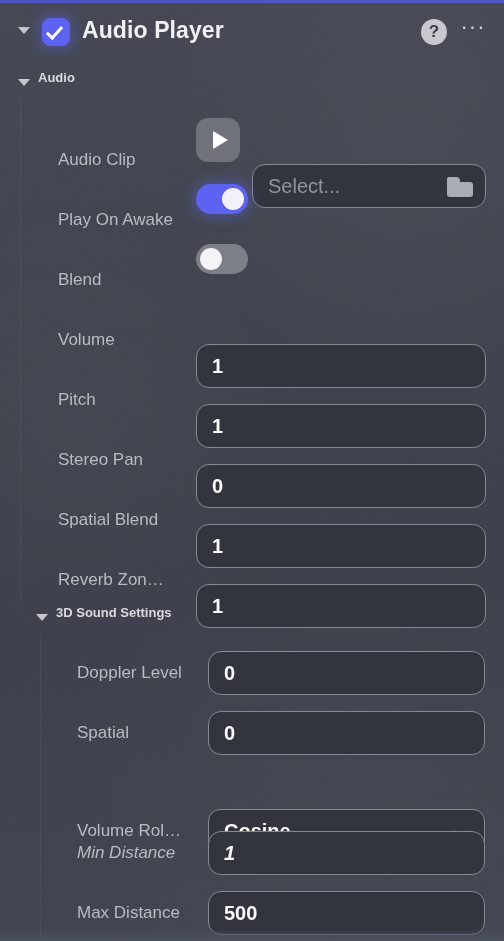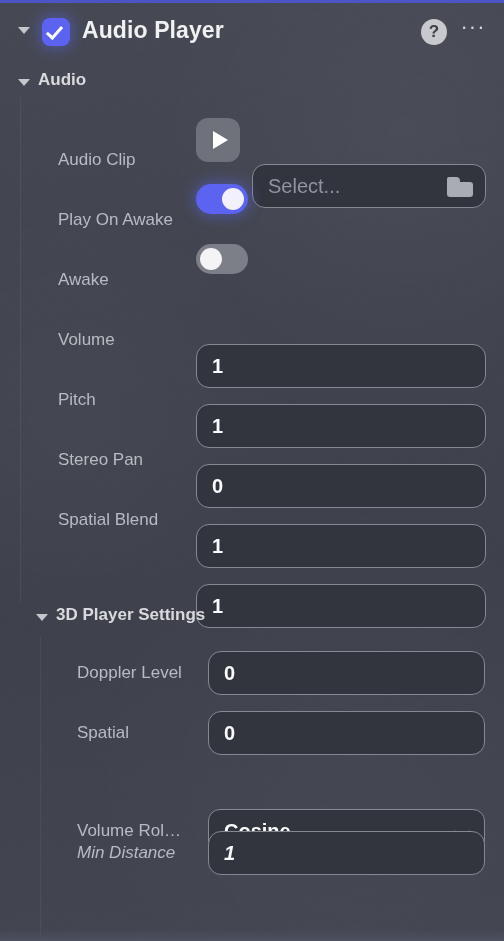--- a/index.html
+++ b/index.html
@@ -145,21 +145,21 @@
     position: absolute;
     left: 0; top: 9px;
     width: 0; height: 0;
     border-left: 6px solid transparent;
     border-right: 6px solid transparent;
     border-top: 7px solid #c5c7cd;
   }
   .section-header .sec-label {
     position: absolute;
     left: 20px; top: 0;
-    font-size: 17px;
+    font-size: 13px;
     font-weight: bold;
     color: #d9dade;
     white-space: nowrap;
   }
   #section-audio { left: 18px; top: 70px; }
   #section-3d    { left: 36px; top: 605px; }
 
   
   .row { position: absolute; height: 44px; }
   .row .label {
@@ -330,21 +330,21 @@
     </div>
 
     <div class="row lvl1" style="top:178px;">
       <div class="label">Play On Awake</div>
       <div class="toggle on">
         <div class="knob"></div>
       </div>
     </div>
 
     <div class="row lvl1" style="top:238px;">
-      <div class="label">Awake</div>
+      <div class="label">Blend</div>
       <div class="toggle off">
         <div class="knob"></div>
       </div>
     </div>
 
     <div class="row lvl1" style="top:298px;">
       <div class="label">Volume</div>
       <div class="field">
         <span class="value">1</span>
       </div>
@@ -365,28 +365,29 @@
     </div>
 
     <div class="row lvl1" style="top:478px;text-align:center;">
       <div class="label">Spatial Blend</div>
       <div class="field">
         <span class="value">1</span>
       </div>
     </div>
 
     <div class="row lvl1" style="top:538px;">
+      <div class="label">Reverb Zon…</div>
       <div class="field">
         <span class="value">1</span>
       </div>
     </div>
 
     <div class="section-header" id="section-3d">
       <div class="sec-arrow"></div>
-      <div class="sec-label">3D Player Settings</div>
+      <div class="sec-label">3D Sound Settings</div>
     </div>
 
     <div class="row lvl2" style="top:651px;">
       <div class="label">Doppler Level</div>
       <div class="field">
         <span class="value">0</span>
       </div>
     </div>
 
     <div class="row lvl2" style="top:711px;">
@@ -404,17 +405,23 @@
       </div>
     </div>
 
     <div class="row lvl2" style="top:831px;font-style:italic;">
       <div class="label">Min Distance</div>
       <div class="field">
         <span class="value">1</span>
       </div>
     </div>
 
+    <div class="row lvl2" style="top:891px;">
+      <div class="label">Max Distance</div>
+      <div class="field">
+        <span class="value">500</span>
+      </div>
+    </div>
 
   </div>
 
   <div id="bottom-edge"></div>
 </div>
 
 </body></html>

